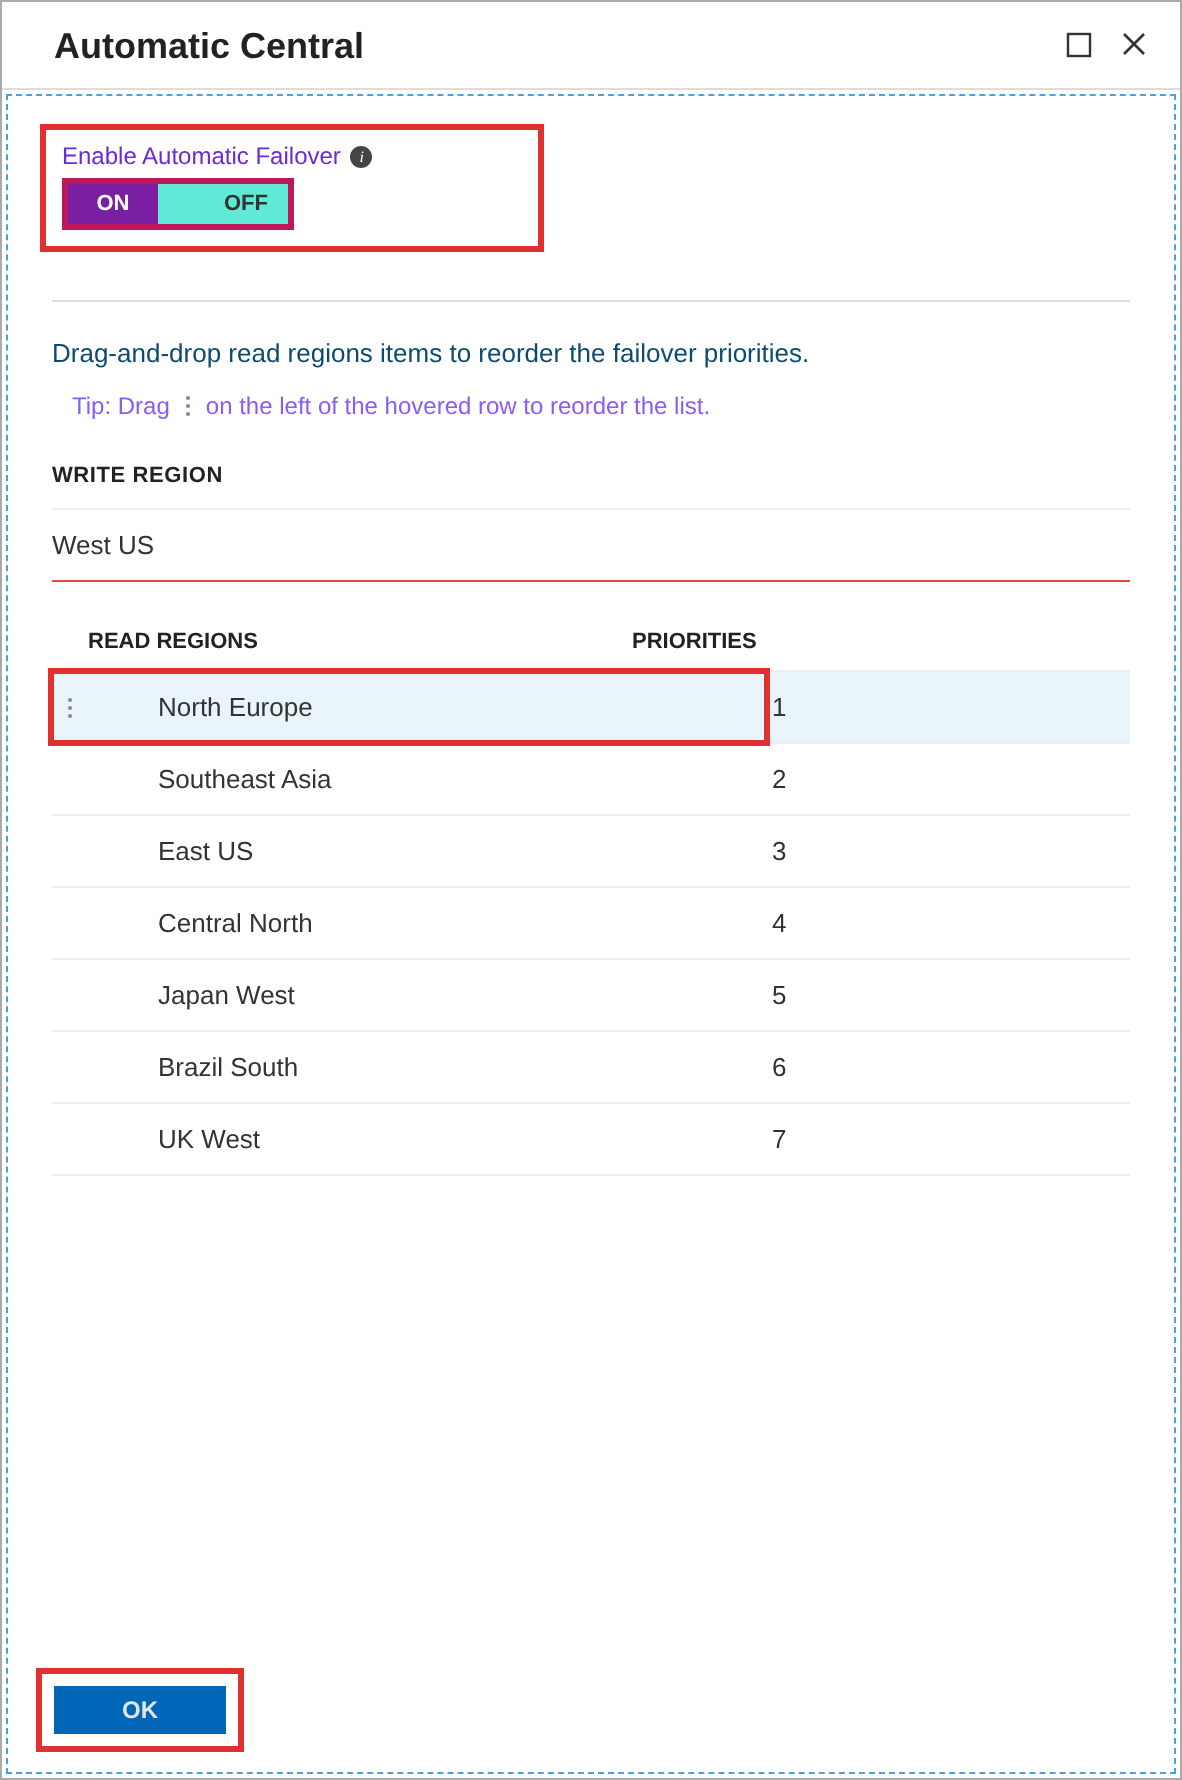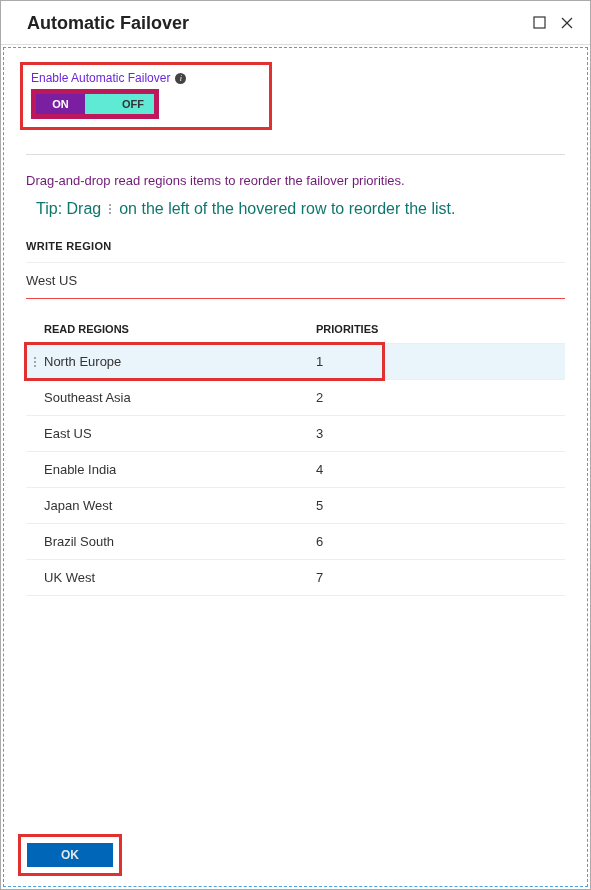--- a/index.html
+++ b/index.html
@@ -66,22 +66,22 @@
       color: #fff;
       font-size: 8px;
       display: inline-flex;
       align-items: center;
       justify-content: center;
       font-style: italic;
       font-family: serif;
     }
     .toggle-buttons {
       display: flex;
-      border: 5px solid #be185d;
-      width: 128px;
+      border: 3px solid #be185d;
+      width: 116px;
     }
     .toggle-on {
       flex: 1;
       background: #7a1fa2;
       color: #fff;
       font-size: 11px;
       font-weight: 600;
       text-align: center;
       padding: 4px 0;
       cursor: pointer;
@@ -95,26 +95,26 @@
       text-align: right;
       padding: 4px 10px;
       cursor: pointer;
     }
     .divider {
       border-top: 1px solid #ddd;
       margin: 0 0 18px 0;
     }
     .instruction {
       font-size: 13px;
-      color: #701a75;
+      color: #0c4a6e;
       margin-bottom: 12px;
     }
     .tip-row {
-      font-size: 16px;
-      color: #0f766e;
+      font-size: 12px;
+      color: #8b5cf6;
       margin-bottom: 22px;
       margin-left: 10px;
       display: flex;
       align-items: center;
       gap: 6px;
     }
     .drag-glyph {
       display: inline-flex;
       flex-direction: column;
       gap: 2px;
@@ -159,20 +159,21 @@
     }
     .region-rows {
       border-top: 1px solid #eee;
     }
     .region-row {
       display: flex;
       align-items: center;
       border-bottom: 1px solid #eee;
       height: 36px;
       position: relative;
+      gap: 35px;
     }
     .region-row.highlighted {
       background: #eaf4fb;
     }
     .row-border-red {
       position: absolute;
       left: -2px;
       right: 180px;
       top: -2px;
       bottom: -2px;
@@ -211,21 +212,21 @@
       font-size: 12px;
       font-weight: 600;
       padding: 5px 34px;
       cursor: pointer;
     }
   </style>
 </head>
 <body>
 
 <div class="header">
-  <h1>Automatic Failover</h1>
+  <h1>Automatic Central</h1>
   <div class="header-icons">
     <span>
       <svg width="13" height="13" viewBox="0 0 13 13">
           <rect x="1" y="1" width="11" height="11" fill="none" stroke="#333" stroke-width="1.2"></rect>
         </svg>
     </span>
     <span>
       <svg width="14" height="14" viewBox="0 0 14 14">
           <line x1="2" y1="2" x2="12" y2="12" stroke="#333" stroke-width="1.3"></line>
           <line x1="12" y1="2" x2="2" y2="12" stroke="#333" stroke-width="1.3"></line>
@@ -287,21 +288,21 @@
         <div class="row-name">Southeast Asia</div>
         <div class="row-pri">2</div>
       </div>
       <div class="region-row">
         <div class="row-drag"></div>
         <div class="row-name">East US</div>
         <div class="row-pri">3</div>
       </div>
       <div class="region-row">
         <div class="row-drag"></div>
-        <div class="row-name">Enable India</div>
+        <div class="row-name">Central North</div>
         <div class="row-pri">4</div>
       </div>
       <div class="region-row">
         <div class="row-drag"></div>
         <div class="row-name">Japan West</div>
         <div class="row-pri">5</div>
       </div>
       <div class="region-row">
         <div class="row-drag"></div>
         <div class="row-name">Brazil South</div>

